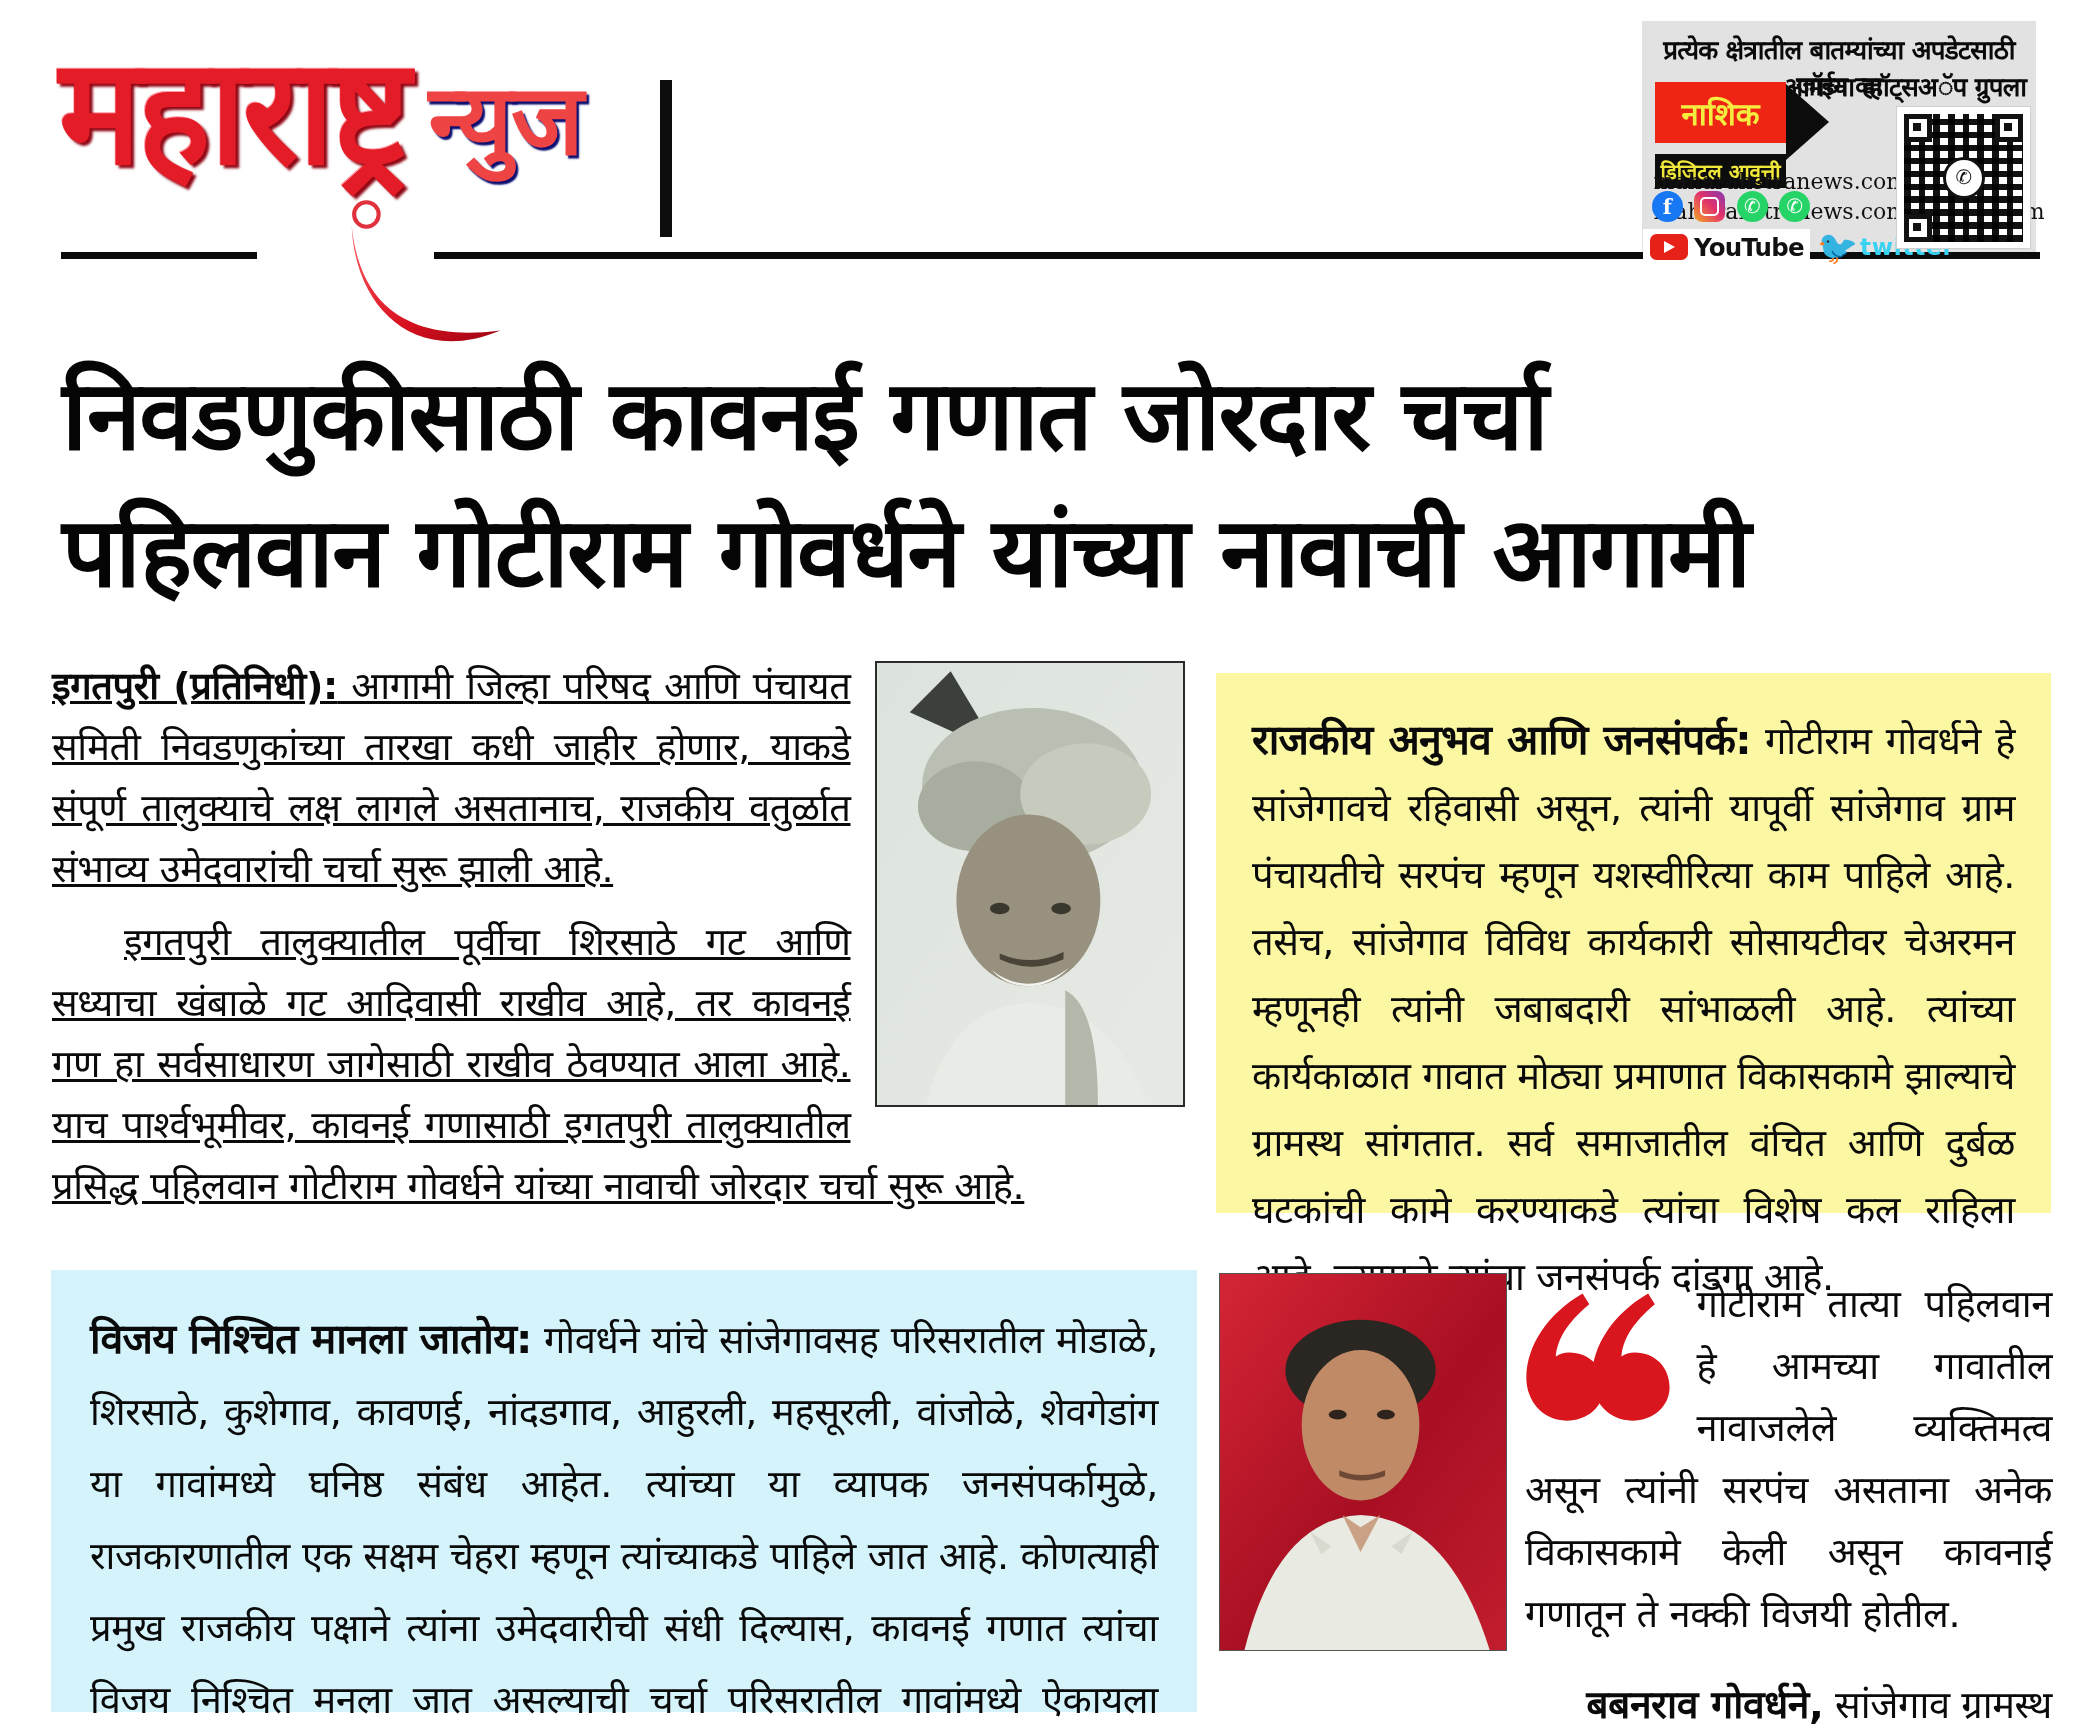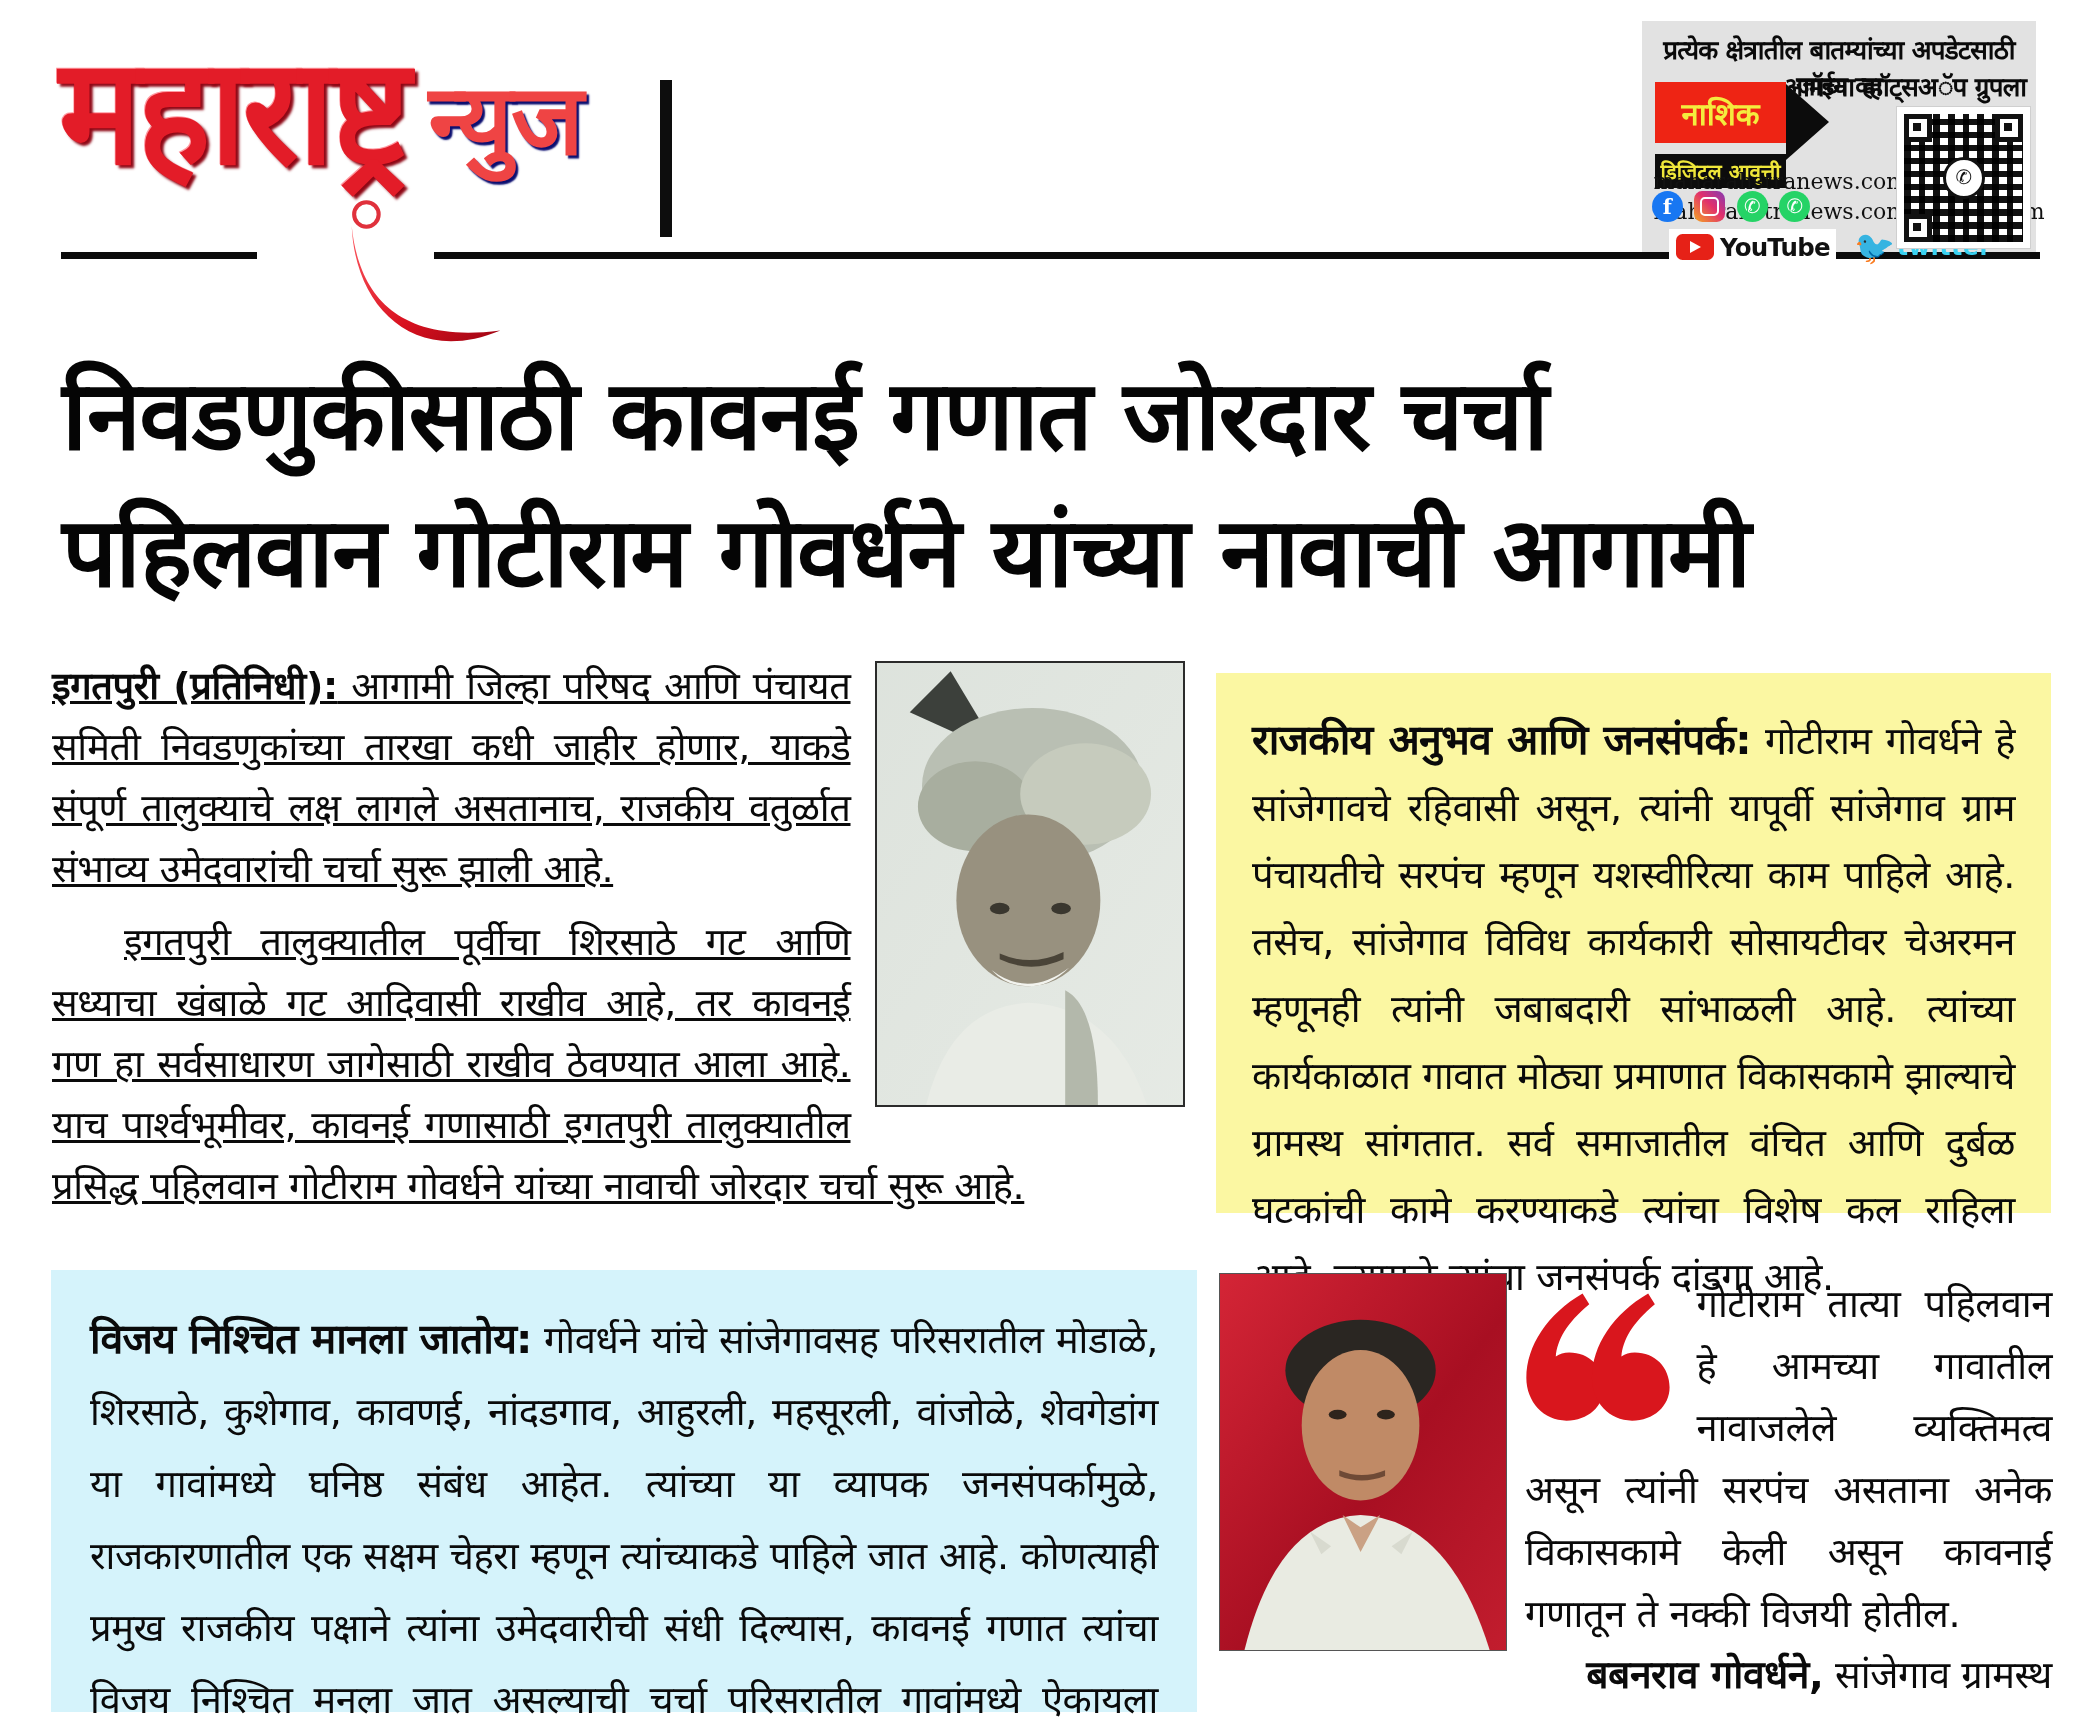--- a/index.html
+++ b/index.html
@@ -40,21 +40,21 @@
   .promo .urls{position:absolute;top:146px;left:11.5px;font-family:"DejaVu Serif","Liberation Serif",serif;
     font-size:22px;line-height:29.5px;color:#111;}
   .icon-row{position:absolute;top:206px;left:9.8px;display:flex;gap:11.5px;align-items:center;}
   .ic{width:31px;height:31px;border-radius:50%;display:flex;align-items:center;justify-content:center;
     color:#fff;font-weight:800;font-size:21px;}
   .ic-fb{background:#1877f2;font-family:"DejaVu Serif",serif;}
   .ic-ig{border-radius:8.2px;background:linear-gradient(45deg,#f5a623,#e1306c 55%,#833ab4);position:relative;}
   .ic-ig::after{content:"";width:14.7px;height:14.7px;border:2.5px solid #fff;border-radius:4.9px;}
   .ic-wa{background:#25d366;position:relative;}
   .ic-wa::after{content:"✆";font-size:19.6px;color:#fff;}
-  .yt-row{position:absolute;top:206px;left:27px;display:flex;gap:18px;align-items:center;}
+  .yt-row{position:absolute;top:206px;left:1px;display:flex;gap:7px;align-items:center;}
   
   .icon-row{top:170px;}
   .yt-row{top:208px;}
   .yt{background:#fff;display:flex;align-items:center;gap:6.5px;padding:1.6px 6.5px;height:33px;}
   .yt .play{width:38px;height:26px;background:#e62117;border-radius:6.5px;position:relative;}
   .yt .play::after{content:"";position:absolute;left:14px;top:6.5px;border-top:6.5px solid transparent;
     border-bottom:6.5px solid transparent;border-left:11.5px solid #fff;}
   .yt .yt-label{font-size:24.5px;font-weight:800;letter-spacing:-0.8px;color:#111;}
   .tw{display:flex;align-items:center;gap:1.6px;}
   .tw .bird{font-size:33px;color:#1d9bf0;line-height:1;}
@@ -95,21 +95,21 @@
   
   .yellowbox{position:absolute;left:1216px;top:673px;width:835px;height:540px;background:#fbf7a2;
     box-sizing:border-box;padding:34px 36px 0 36px;}
   .yellowbox .txt{font-size:38px;line-height:67px;text-align:justify;letter-spacing:-0.4px;}
 
   .quote-sec{position:absolute;left:1219px;top:1273px;width:833px;display:flex;gap:18px;}
   .photo-color{width:286px;height:376px;border:1.6px solid #555;background:#b5192b;flex:none;}
   .quote-right{flex:1;min-width:0;}
   .quote-mark{float:left;width:160px;height:170px;margin:3.3px 11.5px 0 0;}
   .quote-text{font-size:38px;line-height:62px;text-align:justify;letter-spacing:-0.4px;margin:0;}
-  .attribution{margin-top:1px;text-align:right;font-size:38px;letter-spacing:-0.4px;}
+  .attribution{margin-top:31px;text-align:right;font-size:38px;letter-spacing:-0.4px;}
   .attr-bold{font-weight:800;font-size:39px;}
   svg{display:block;}
 </style>
 </head>
 <body>
 
 <div class="masthead">
   <div class="mast-red">महाराष्ट्र</div>
   <div class="mast-blue">न्युज</div>
 </div>

